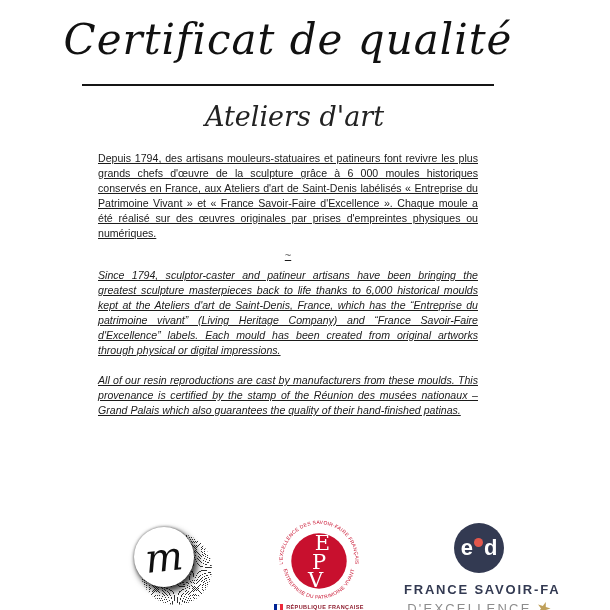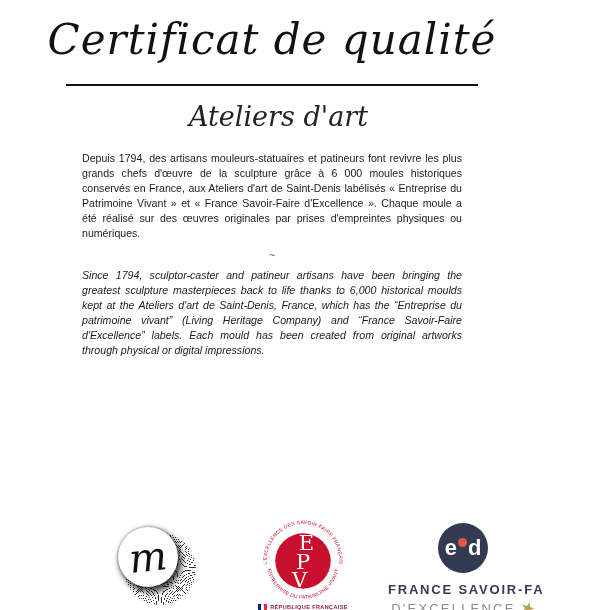--- a/index.html
+++ b/index.html
@@ -1,35 +1,36 @@
 <!DOCTYPE html>
 <html style="--ink: #1b1b1b; --epv-red: #c8102e; --caption-red: #8d1b2d; --navy: #333a52; --coral: #e2574c; --gold: #bfa05a; --label-gray: #8c8c8c; --flag-blue: #002395; --flag-red: #ed2939;"><head>
 <meta charset="utf-8">
 <style>
   html,body{margin:0;padding:0;background:#fff;}
   .page{
     position:relative;width:544px;height:610px;background:#ffffff;
     font-family:"Liberation Sans",sans-serif;color:var(--ink,#1b1b1b);
     overflow:hidden;
+    margin-left:16px;
   }
   
   .title{
     margin:6px 0 0;text-align:center;
     font-family:"DejaVu Serif",serif;font-style:italic;font-weight:400;
     font-size:42px;line-height:68px;color:#111;letter-spacing:1px;
   }
   .rule{border:none;border-top:2px solid #151515;margin:10px 66px 0;}
   .subtitle{
     text-align:center;font-family:"DejaVu Serif",serif;font-style:italic;
     font-weight:400;color:#222;font-size:27px;line-height:30px;
   }
   .subtitle.s1{margin-top:16px;padding-left:13px;}
   .subtitle.s2{margin-top:14px;}
   
-  .bodytext{margin:19px 82px 0;}
+  .bodytext{margin:19px 82px 0;text-decoration:underline;}
   .bodytext p{
     margin:0;font-size:10.6px;line-height:15px;text-align:justify;
     color:var(--ink,#1b1b1b);
   }
   .bodytext p + p{margin-top:15px;}
   .tilde{
     text-align:center;font-size:11px;color:#555;margin:7px 0 6px;line-height:14px;
   }
   .en{font-style:italic;}
   
@@ -99,20 +100,21 @@
   <h1 class="title">Certificat de qualité</h1>
 
   <hr class="rule">
 
   <div class="subtitle s1">Ateliers d'art</div>
 
   <div class="bodytext">
     <p class="fr">Depuis 1794, des artisans mouleurs-statuaires et patineurs font revivre les plus grands chefs d'œuvre de la sculpture grâce à 6 000 moules historiques conservés en France, aux Ateliers d'art de Saint-Denis labélisés « Entreprise du Patrimoine Vivant » et « France Savoir-Faire d'Excellence ». Chaque moule a été réalisé sur des œuvres originales par prises d'empreintes physiques ou numériques.</p>
     <div class="tilde">~</div>
     <p class="en">Since 1794, sculptor-caster and patineur artisans have been bringing the greatest sculpture masterpieces back to life thanks to 6,000 historical moulds kept at the Ateliers d'art de Saint-Denis, France, which has the “Entreprise du patrimoine vivant” (Living Heritage Company) and “France Savoir-Faire d'Excellence” labels. Each mould has been created from original artworks through physical or digital impressions.</p>
+    <p class="en">All of our resin reproductions are cast by manufacturers from these moulds. This provenance is certified by the stamp of the Réunion des musées nationaux – Grand Palais which also guarantees the quality of their hand-finished patinas.</p>
   </div>
 
   <div class="logos">
 
     <div class="rmn">
       <div class="rmn-rays"></div>
       <div class="rmn-circle">
         <span>m</span>
       </div>
     </div>

